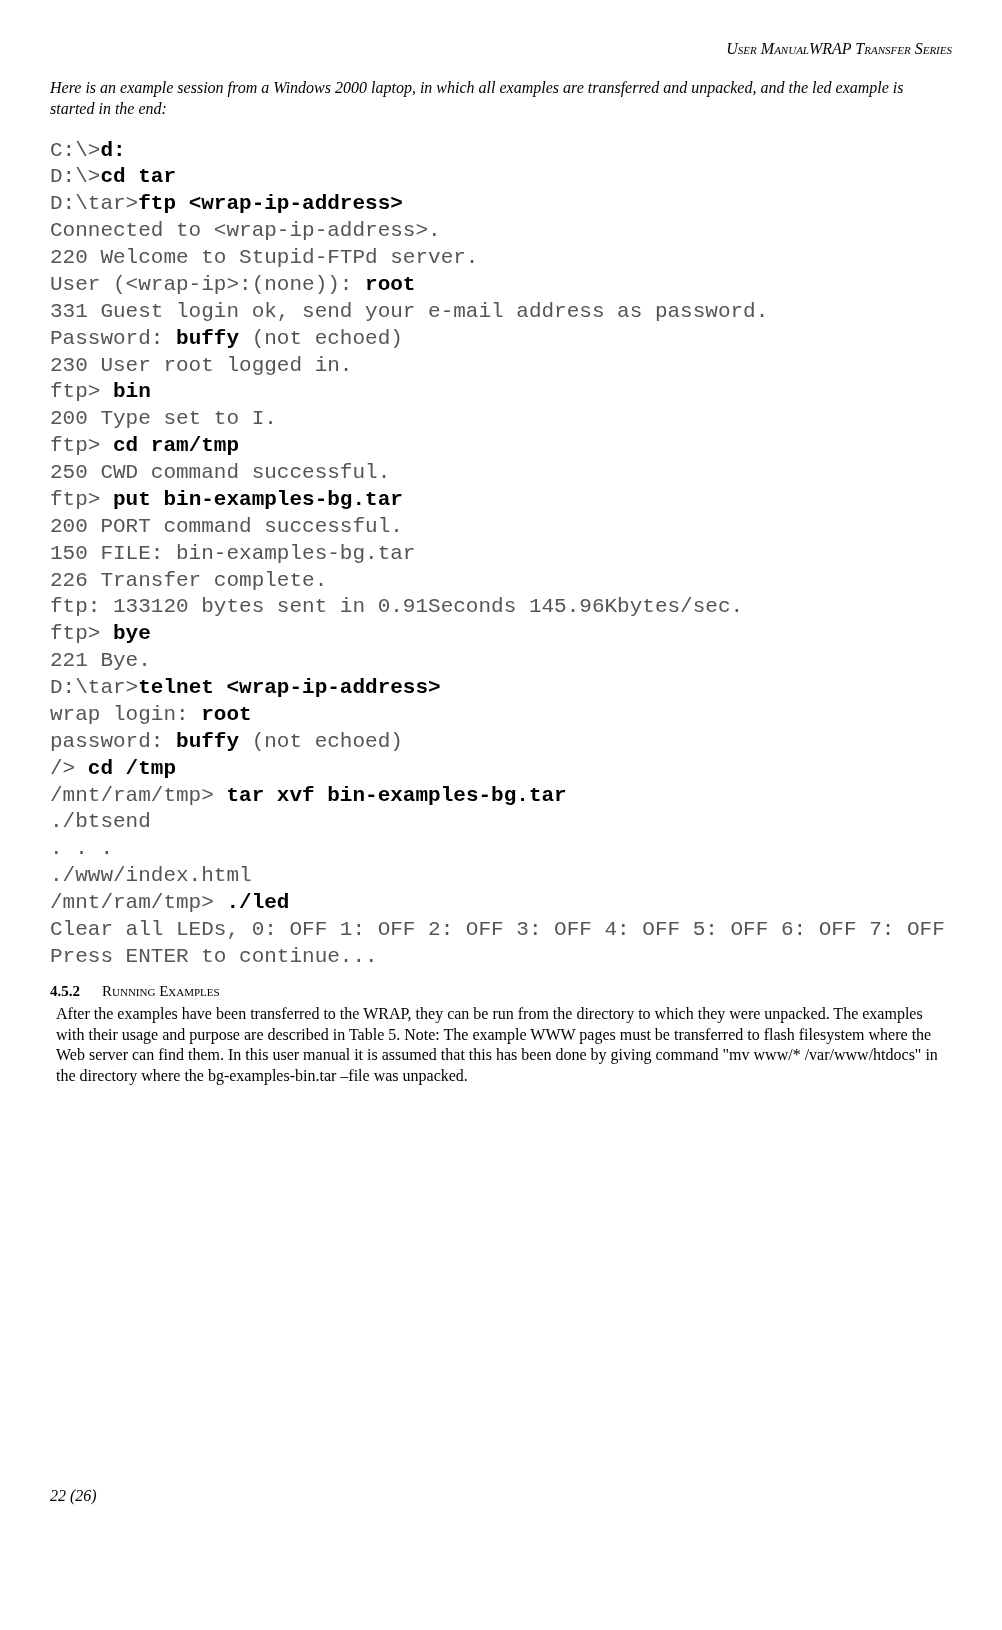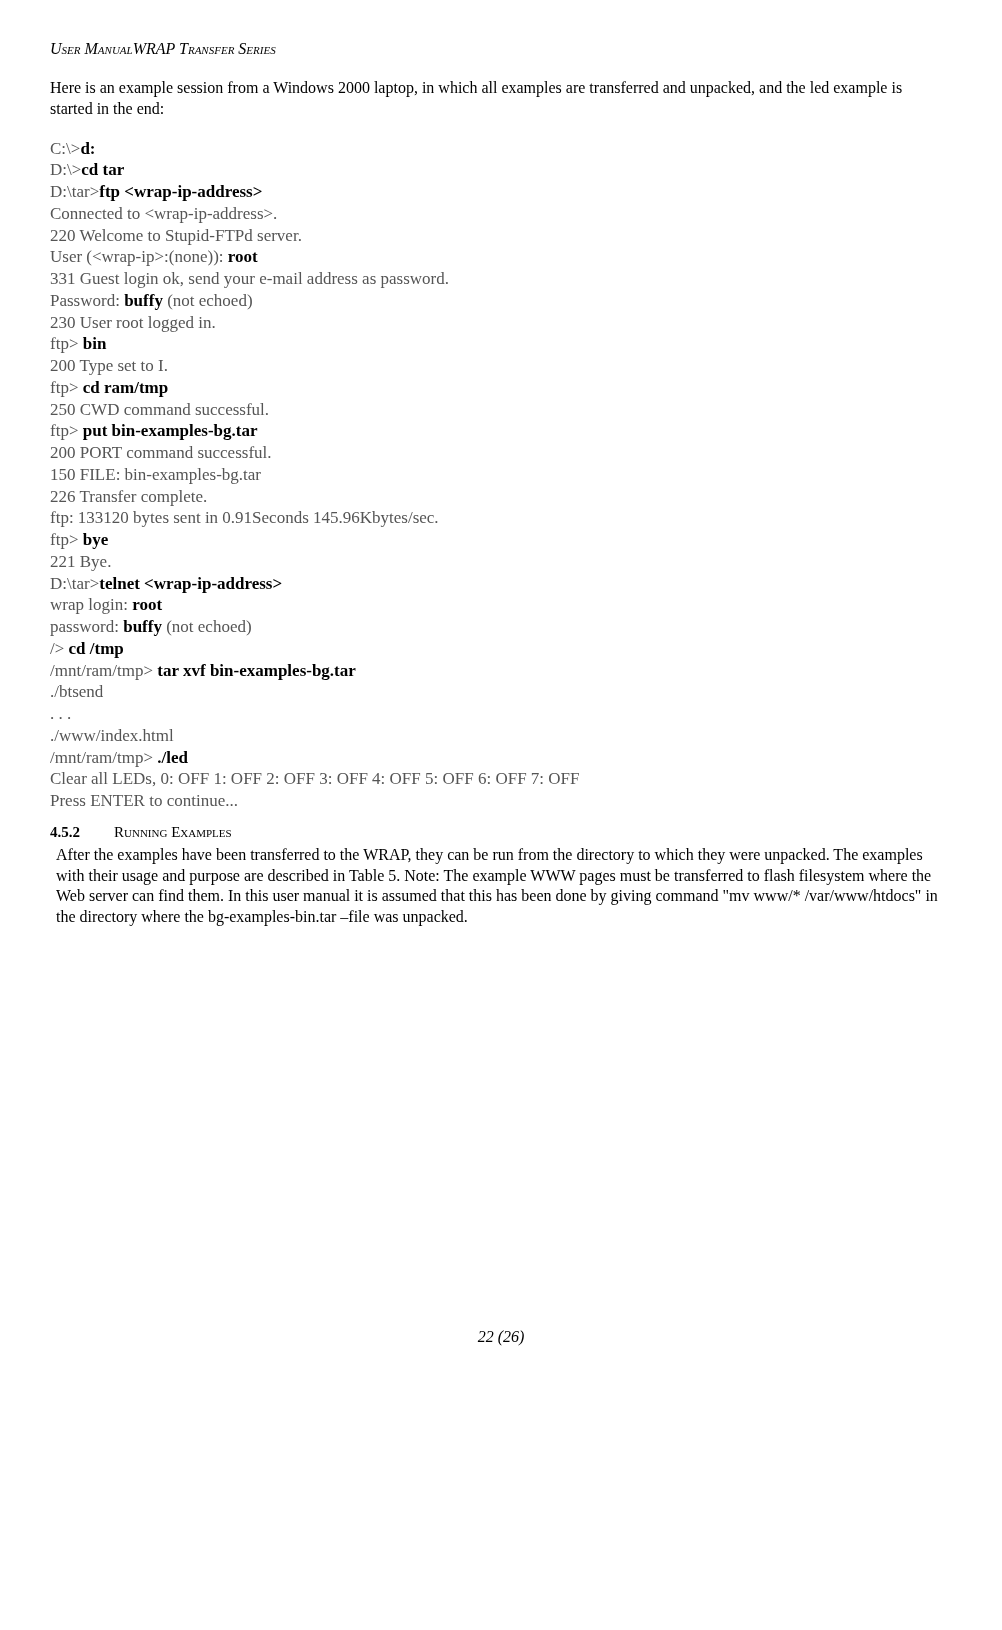--- a/index.html
+++ b/index.html
@@ -6,54 +6,54 @@
     margin: 0;
     padding: 40px 50px;
     font-family: "Times New Roman", Times, serif;
     font-size: 16px;
     color: #000;
     background: #fff;
     width: 902px;
   }
   .header-row {
     display: flex;
-    justify-content: flex-start;
+    justify-content: flex-end;
     font-style: italic;
     font-variant: small-caps;
     font-size: 16px;
     margin-bottom: 20px;
   }
   .intro {
     margin: 8px 7px 18px 0;
     line-height: 1.3;
+    font-style: italic;
   }
   pre.terminal {
-    font-family: Liberation Serif, serif;
-    font-size: 17px;
+    font-family: Liberation Mono, monospace;
+    font-size: 21px;
     line-height: 1.28;
     color: #555;
     margin: 0 0 12px 0;
     white-space: pre;
   }
   pre.terminal b {
     color: #000;
     font-weight: bold;
   }
   .section-head {
     font-size: 15px;
     margin: 6px 0 4px 0;
   }
-  .section-head b.num { font-weight: bold; margin-right: 34px; }
+  .section-head b.num { font-weight: bold; margin-right: 22px; }
   .section-head b.title { font-variant: small-caps; font-weight: normal; }
   .body-para {
     margin: 2px 0 12px 6px;
     line-height: 1.3;
   }
   .footer {
-    text-align: center;
     font-style: italic;
     margin-top: 400px;
     font-size: 16px;
   }
 </style>
 </head>
 <body>
 
 <div class="header-row">
   <span>User  Manual</span>

